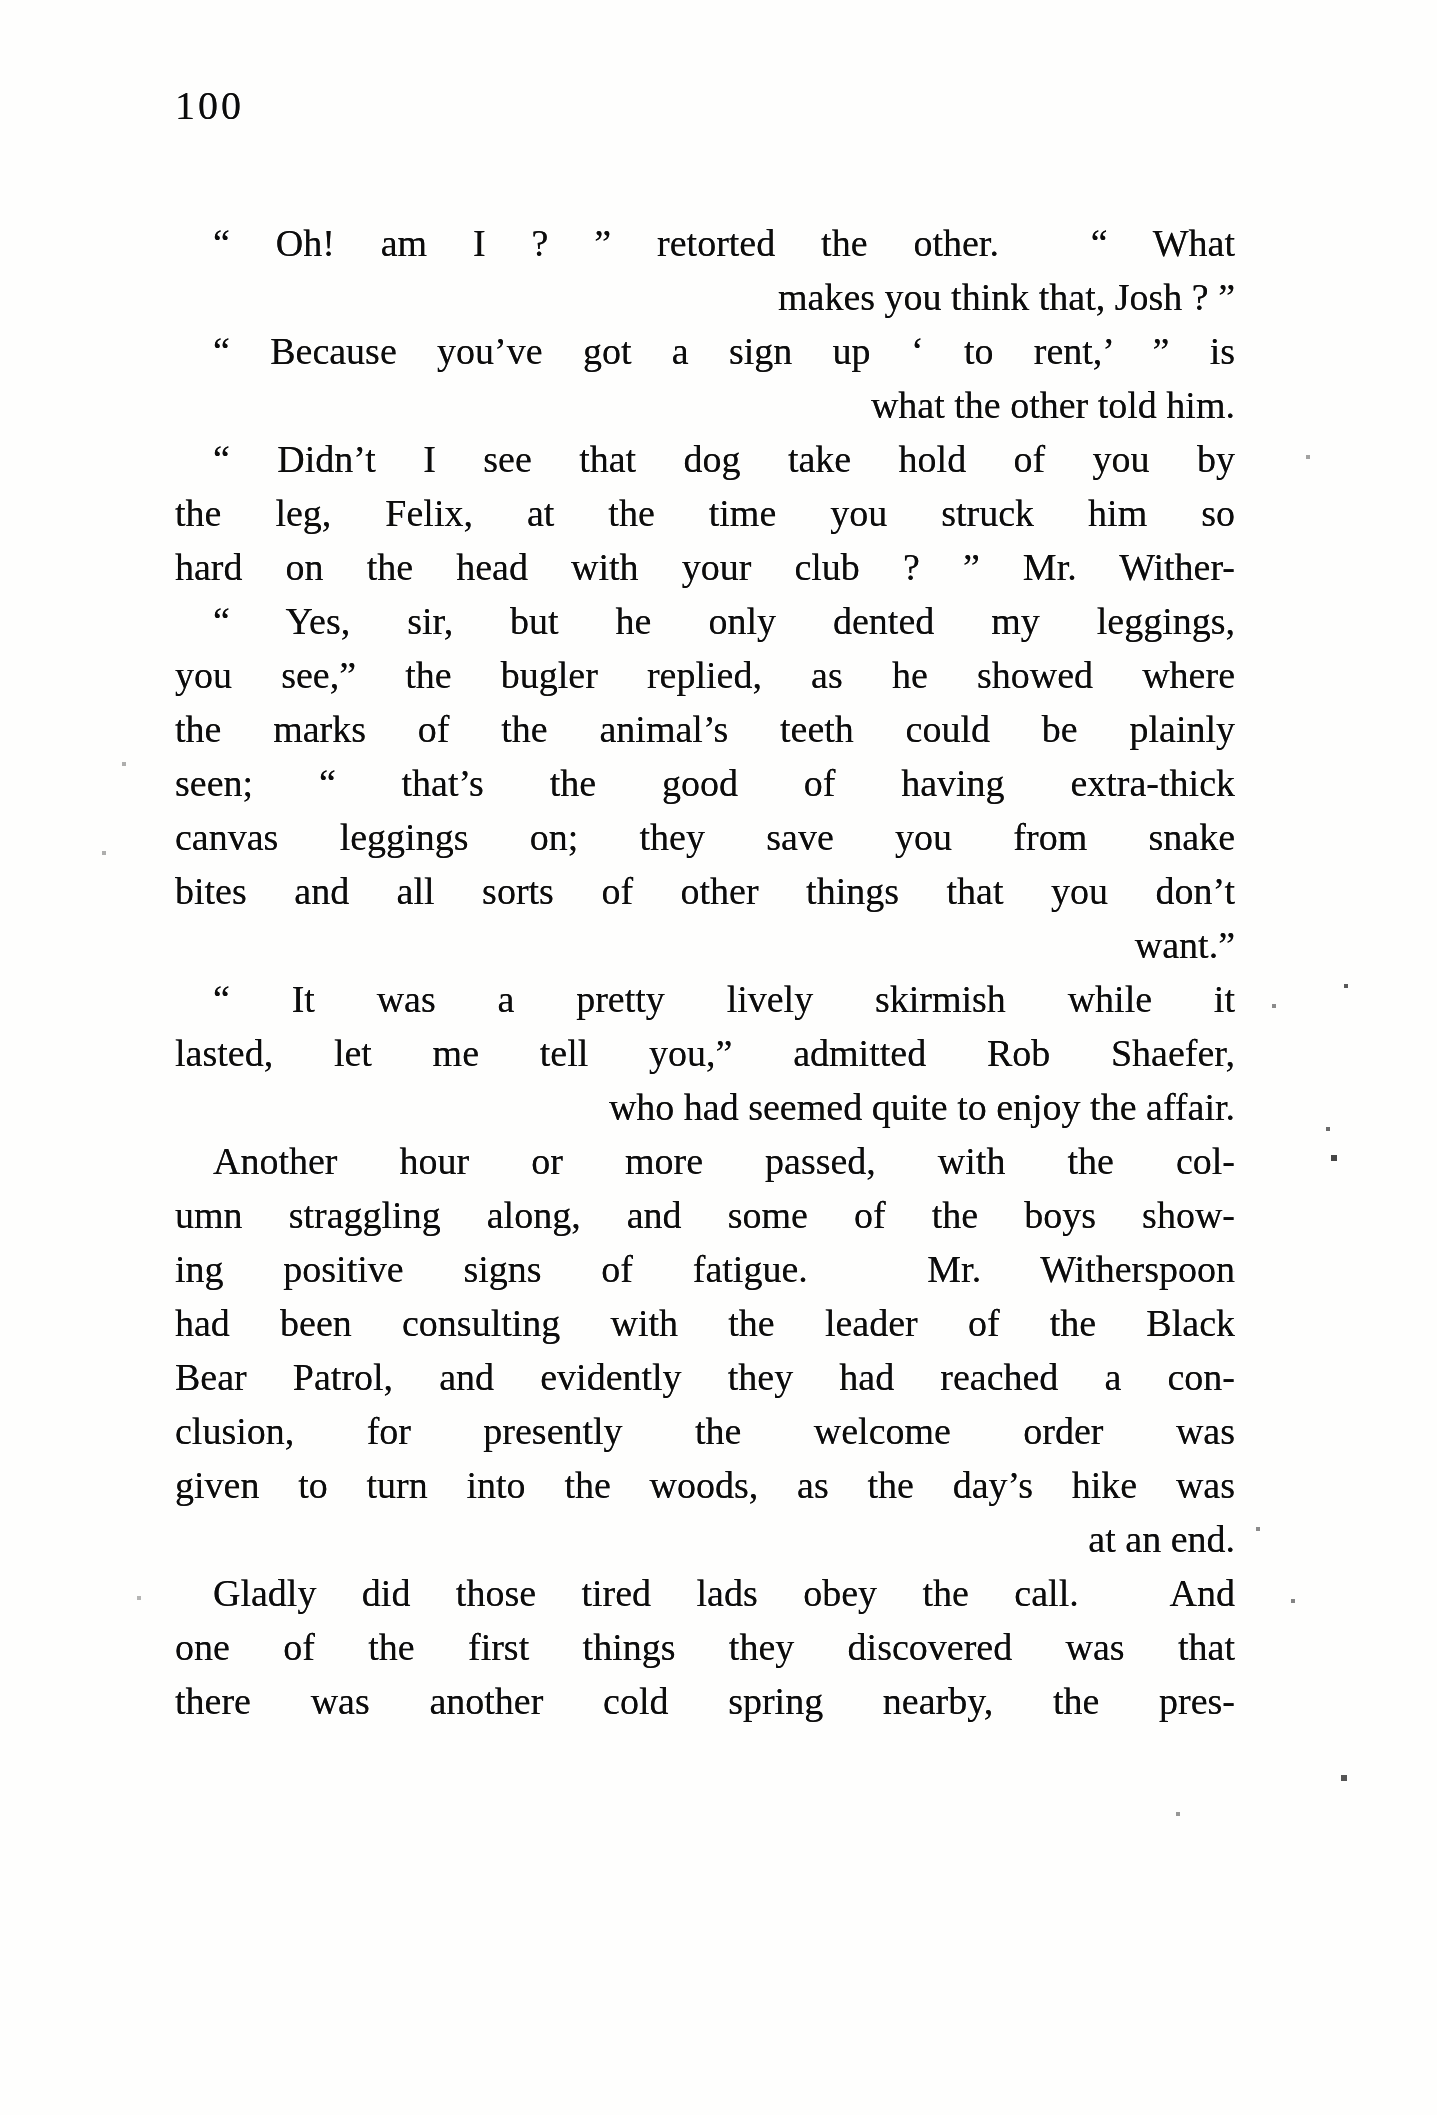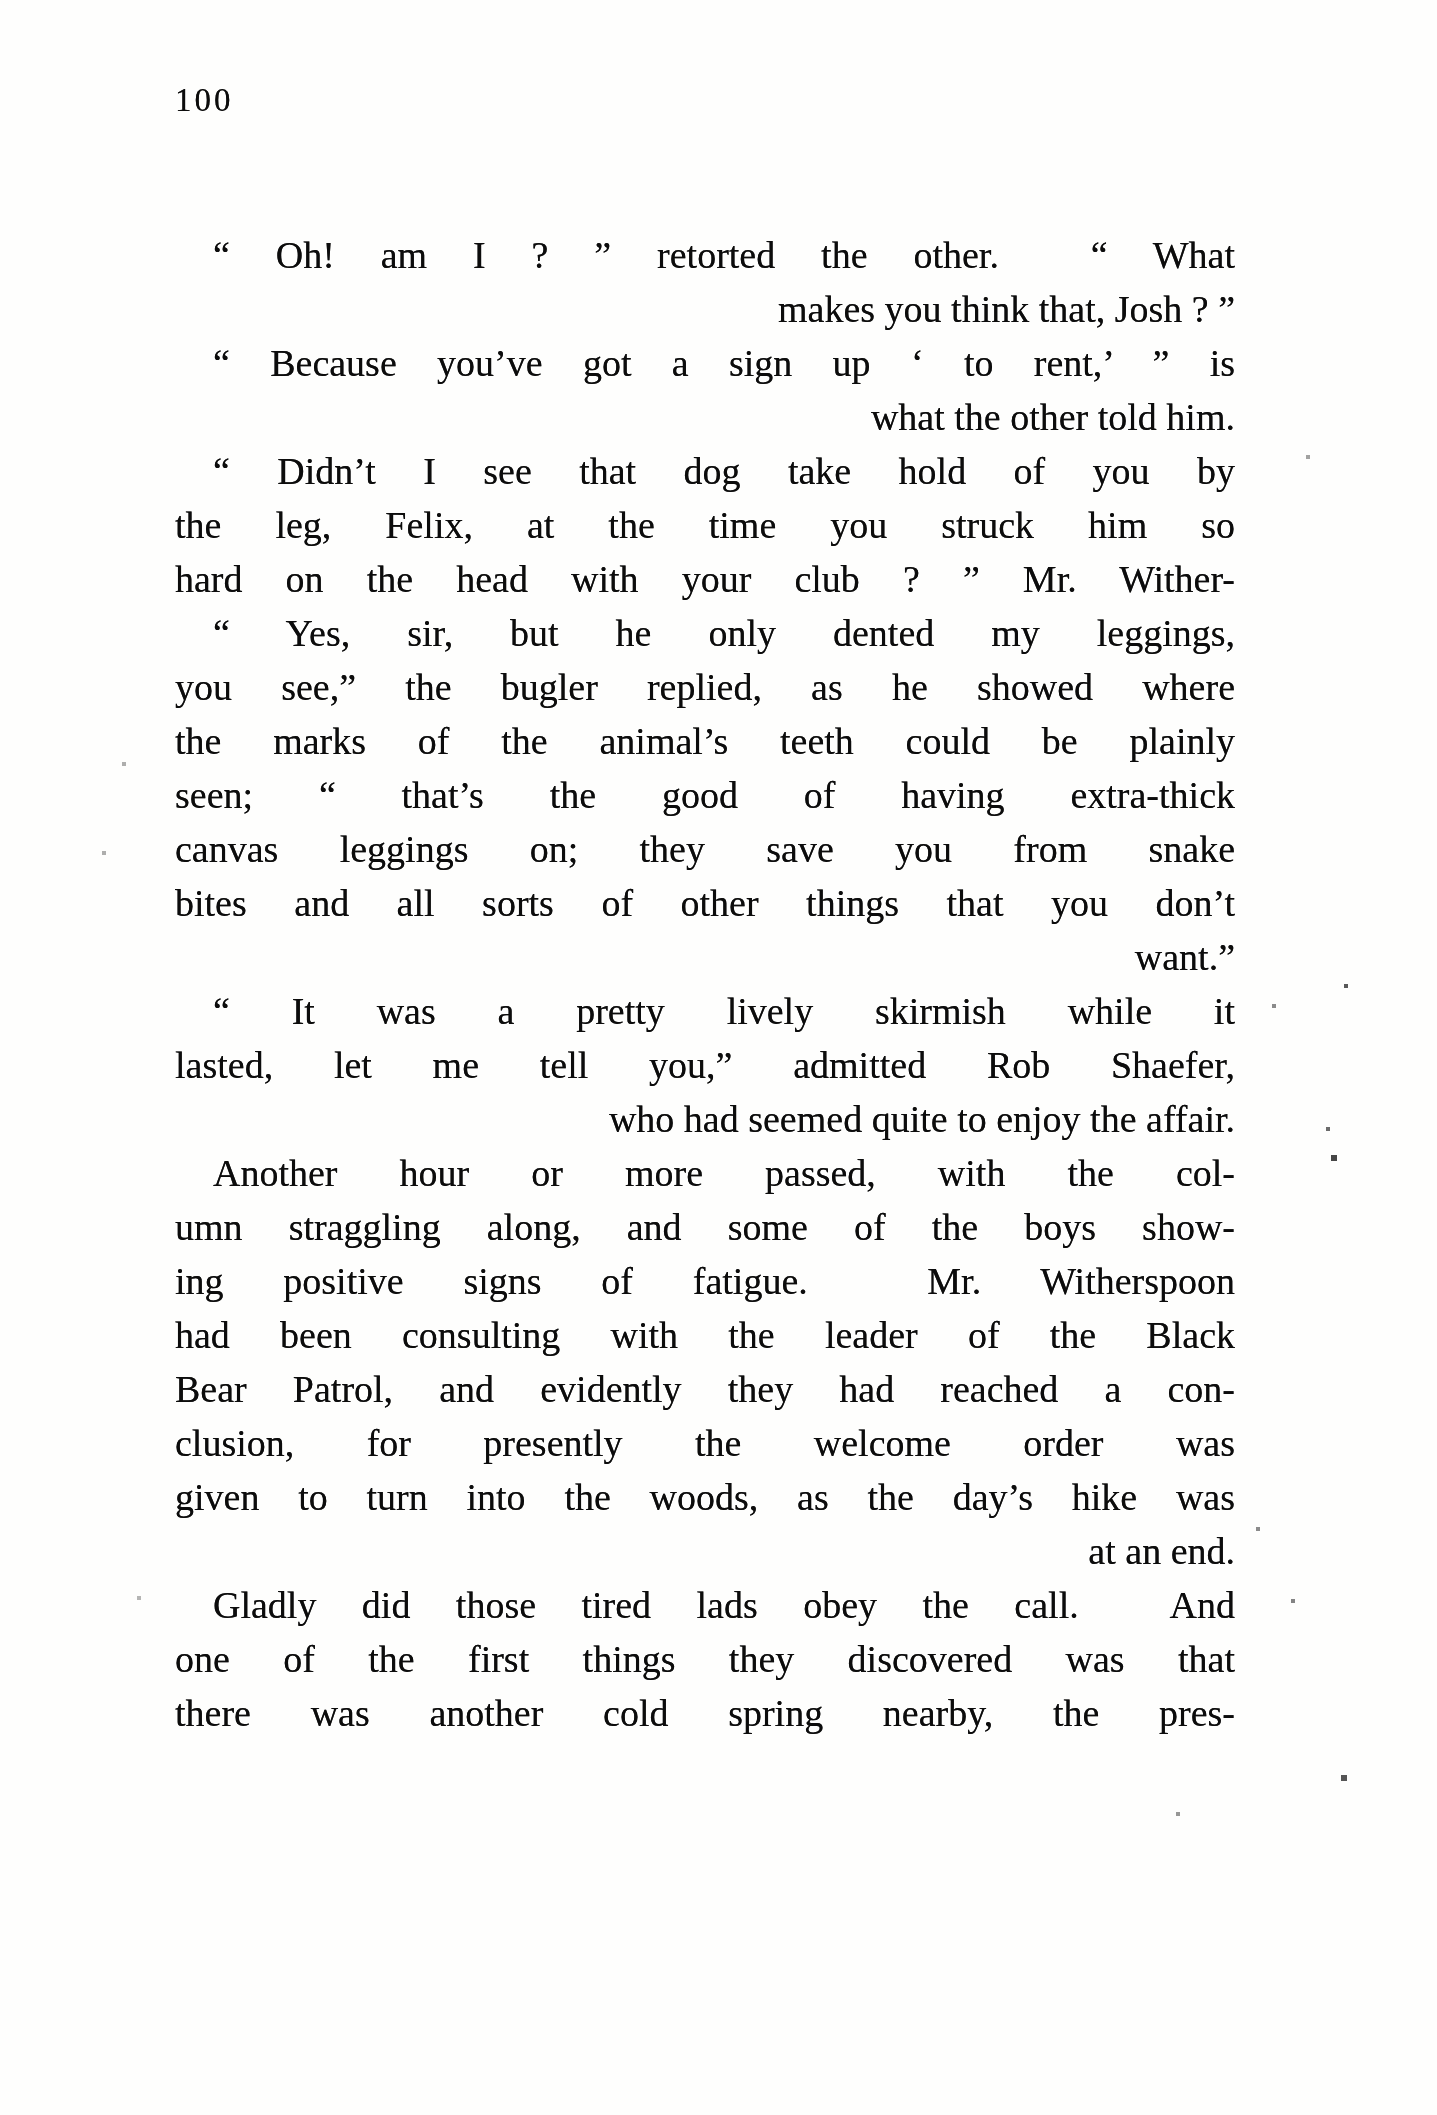--- a/index.html
+++ b/index.html
@@ -19,32 +19,32 @@
   .running-header {
     position: absolute;
     top: 82px;
     left: 175px;
     display: flex;
     align-items: baseline;
     white-space: nowrap;
     text-shadow: 0 0 0.5px rgba(0,0,0,0.75);
   }
   .page-number {
-    font-size: 33px;
+    font-size: 40px;
     letter-spacing: 3px;
     margin-right: 26px;
   }
   .header-title {
     font-size: 41px;
     letter-spacing: 5px;
     word-spacing: 10px;
   }
   .text-block {
     position: absolute;
-    top: 228px;
+    top: 216px;
     left: 175px;
     width: 1060px;
     font-size: 38px;
     line-height: 54px;
     text-shadow: 0 0 0.5px rgba(0,0,0,0.75);
   }
   .line {
     height: 54px;
     text-align: right;
   }

